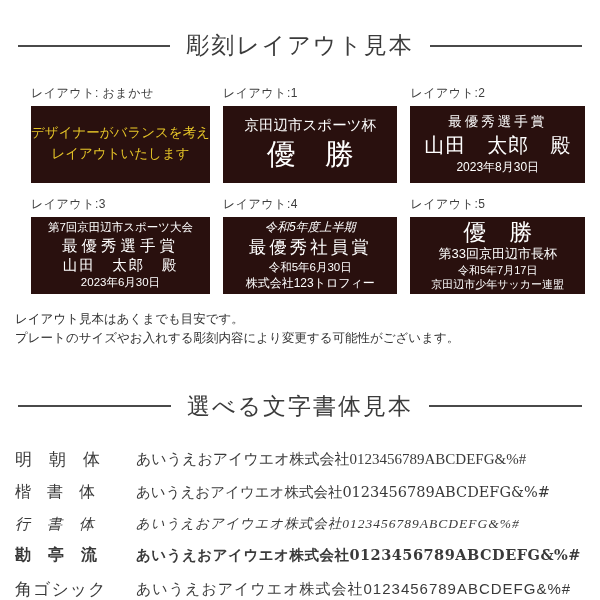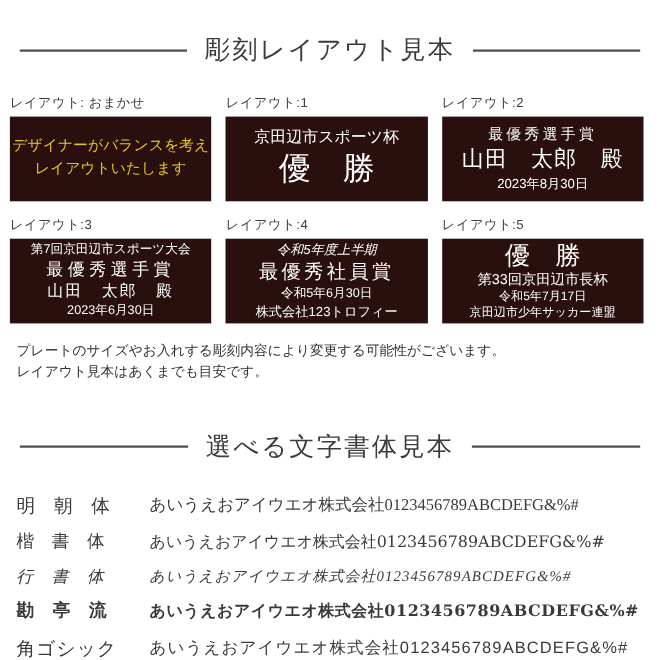--- a/index.html
+++ b/index.html
@@ -26,21 +26,21 @@
     font-weight:500; white-space:nowrap;
   }
   #header-1 { padding-top:0; margin-top:30px; }
   #header-2 { margin-top:42px;align-items:center; }
 
   
   .layout-grid {
     display:grid;
     grid-template-columns: repeat(3, 1fr);
     column-gap:14px; row-gap:16px;
-    margin:24px 15px 0 9px;
+    margin:24px 15px 0 31px;
     gap:13px;
   }
   .layout-cell {}
   .layout-label { font-size:12px; color:#3d3d3d; margin-bottom:4px; letter-spacing:0.5px; }
   .plate {
     background:var(--plate-bg);
     height:77px; width:100%;
     display:flex; flex-direction:column;
     align-items:center; justify-content:center;
     color:var(--white);
@@ -164,22 +164,22 @@
       <div class="p5-l1">優　勝</div>
       <div class="p5-l2">第33回京田辺市長杯</div>
       <div class="p5-l3">令和5年7月17日</div>
       <div class="p5-l4">京田辺市少年サッカー連盟</div>
     </div>
   </div>
 
 </div>
 
 <div class="notes">
+  <div>レイアウト見本はあくまでも目安です。</div>
   <div>プレートのサイズやお入れする彫刻内容により変更する可能性がございます。</div>
-  <div>レイアウト見本はあくまでも目安です。</div>
 </div>
 
 <div class="sec-header" id="header-2">
   <div class="rule"></div>
   <div class="sec-title">選べる文字書体見本</div>
   <div class="rule"></div>
 </div>
 
 <div class="font-list">
   <div class="font-row f-mincho">

